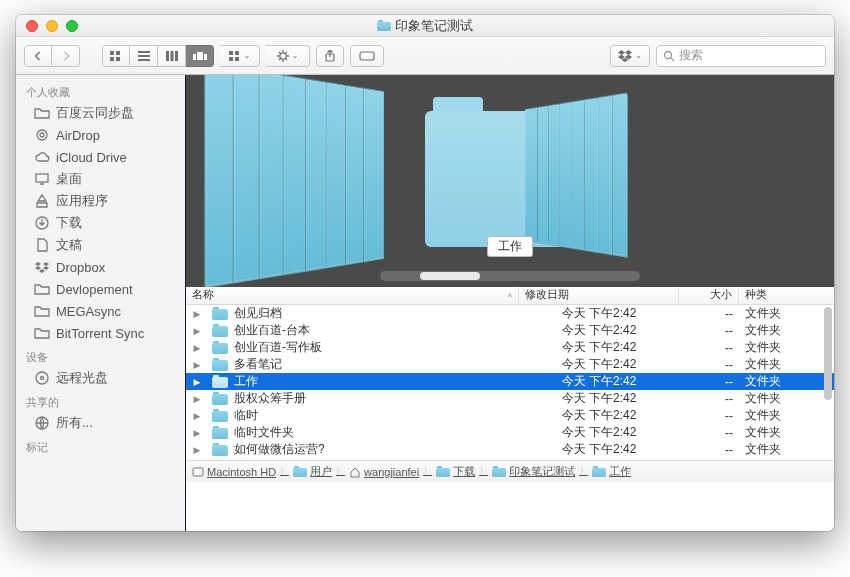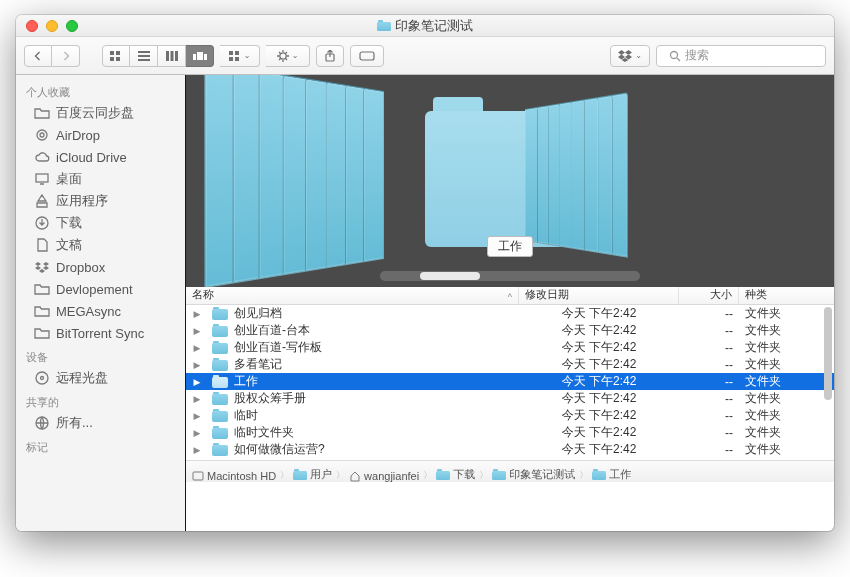--- a/index.html
+++ b/index.html
@@ -19,21 +19,21 @@
   .toolbar { height: 38px; background: linear-gradient(#fafafa,#f2f2f2); border-bottom: 1px solid #bfbfbf; display: flex; align-items: center; padding: 0 8px; gap: 6px; }
   .tb-group { display: flex; }
   .tb-btn { height: 22px; min-width: 28px; background: linear-gradient(#ffffff,#f3f3f3); border: 1px solid #c7c7c7; display: flex; align-items: center; justify-content: center; font-size: 11px; color: #606060; border-radius: 4px; cursor: default; }
   .tb-group .tb-btn { border-radius: 0; }
   .tb-group .tb-btn:first-child { border-radius: 4px 0 0 4px; }
   .tb-group .tb-btn:last-child { border-radius: 0 4px 4px 0; border-left: none; }
   .tb-group .tb-btn + .tb-btn { border-left: none; }
   .tb-btn.active { background:#808080; color:#fff; border-color:#707070; }
   .tb-gap { flex: 0 0 10px; }
   .spacer { flex: 1; }
-  .search { width: 170px; height: 22px; border: 1px solid #c7c7c7; border-radius: 4px; background: #fff; display: flex; align-items: center; padding: 0 12px; color: #999; font-size: 12px; gap: 4px; }
+  .search { width: 170px; height: 22px; border: 1px solid #c7c7c7; border-radius: 4px; background: #fff; display: flex; align-items: center; padding: 0 6px; color: #999; font-size: 12px; gap: 4px; }
 
   
   .body { flex: 1; display: flex; min-height: 0; }
 
   
   .sidebar { width: 170px; background: #f4f4f4; border-right: 1px solid #0f172a; overflow: hidden; font-size: 13px; color: #555; padding-top: 4px; }
   .sb-section { font-size: 11px; color: #888; padding: 6px 10px 2px; }
   .sb-item { display: flex; align-items: center; gap: 6px; padding: 2px 10px 2px 18px; height: 22px; cursor: default; }
   .sb-icon { width: 16px; height: 16px; flex:0 0 16px; display:flex; align-items:center; justify-content:center; color:#7b7b7b; }
 
@@ -71,21 +71,21 @@
   .tri { width:10px; display:inline-block; text-align:center; color:#8a8a8a; font-size:9px; }
   .row.sel .tri { color:#fff; }
   .fold-ico { width:16px; height:13px; position:relative; margin:0 4px 0 8px; }
   .fold-ico::before { content:""; position:absolute; left:1px; top:0; width:6px; height:3px; background:#79c8e6; border-radius:1px 1px 0 0; }
   .fold-ico::after { content:""; position:absolute; left:0; top:2px; right:0; bottom:0; background:linear-gradient(#92d5eb,#6fc2df); border-radius:2px; }
   .row.sel .fold-ico::before { background:#cfeaf7; }
   .row.sel .fold-ico::after { background:linear-gradient(#d8eefb,#b9e1f4); }
   .scrollbar-v { position:absolute; right:2px; top:2px; width:8px; height:60%; background:#c8c8c8; border-radius:4px; }
 
   
-  .pathbar { height: 22px; background: linear-gradient(#fbfbfb,#f0f0f0); border-top:1px solid #dcdcdc; display:flex; align-items:flex-end; font-size:11px; color:#555; padding:0 6px; gap:4px; overflow:hidden; }
+  .pathbar { height: 22px; background: linear-gradient(#fbfbfb,#f0f0f0); border-top:1px solid #dcdcdc; display:flex; align-items:center; font-size:11px; color:#555; padding:0 6px; gap:4px; overflow:hidden;text-decoration:underline; }
   .pathbar .seg { display:flex; align-items:center; gap:3px; }
   .pathbar .sep { color:#aaa; font-size:9px; }
 
   
   .status { height: 20px; background: linear-gradient(#fafafa,#efefef); border-top:1px solid #dcdcdc; font-size:11px; color:#666; display:flex; align-items:center; justify-content:center; }
 
   
   svg { display:block; }
   .mini-folder { width:14px; height:11px; position:relative; display:inline-block; }
   .mini-folder::before { content:""; position:absolute; left:1px; top:0; width:5px; height:2px; background:#7ec7e4; border-radius:1px 1px 0 0; }

